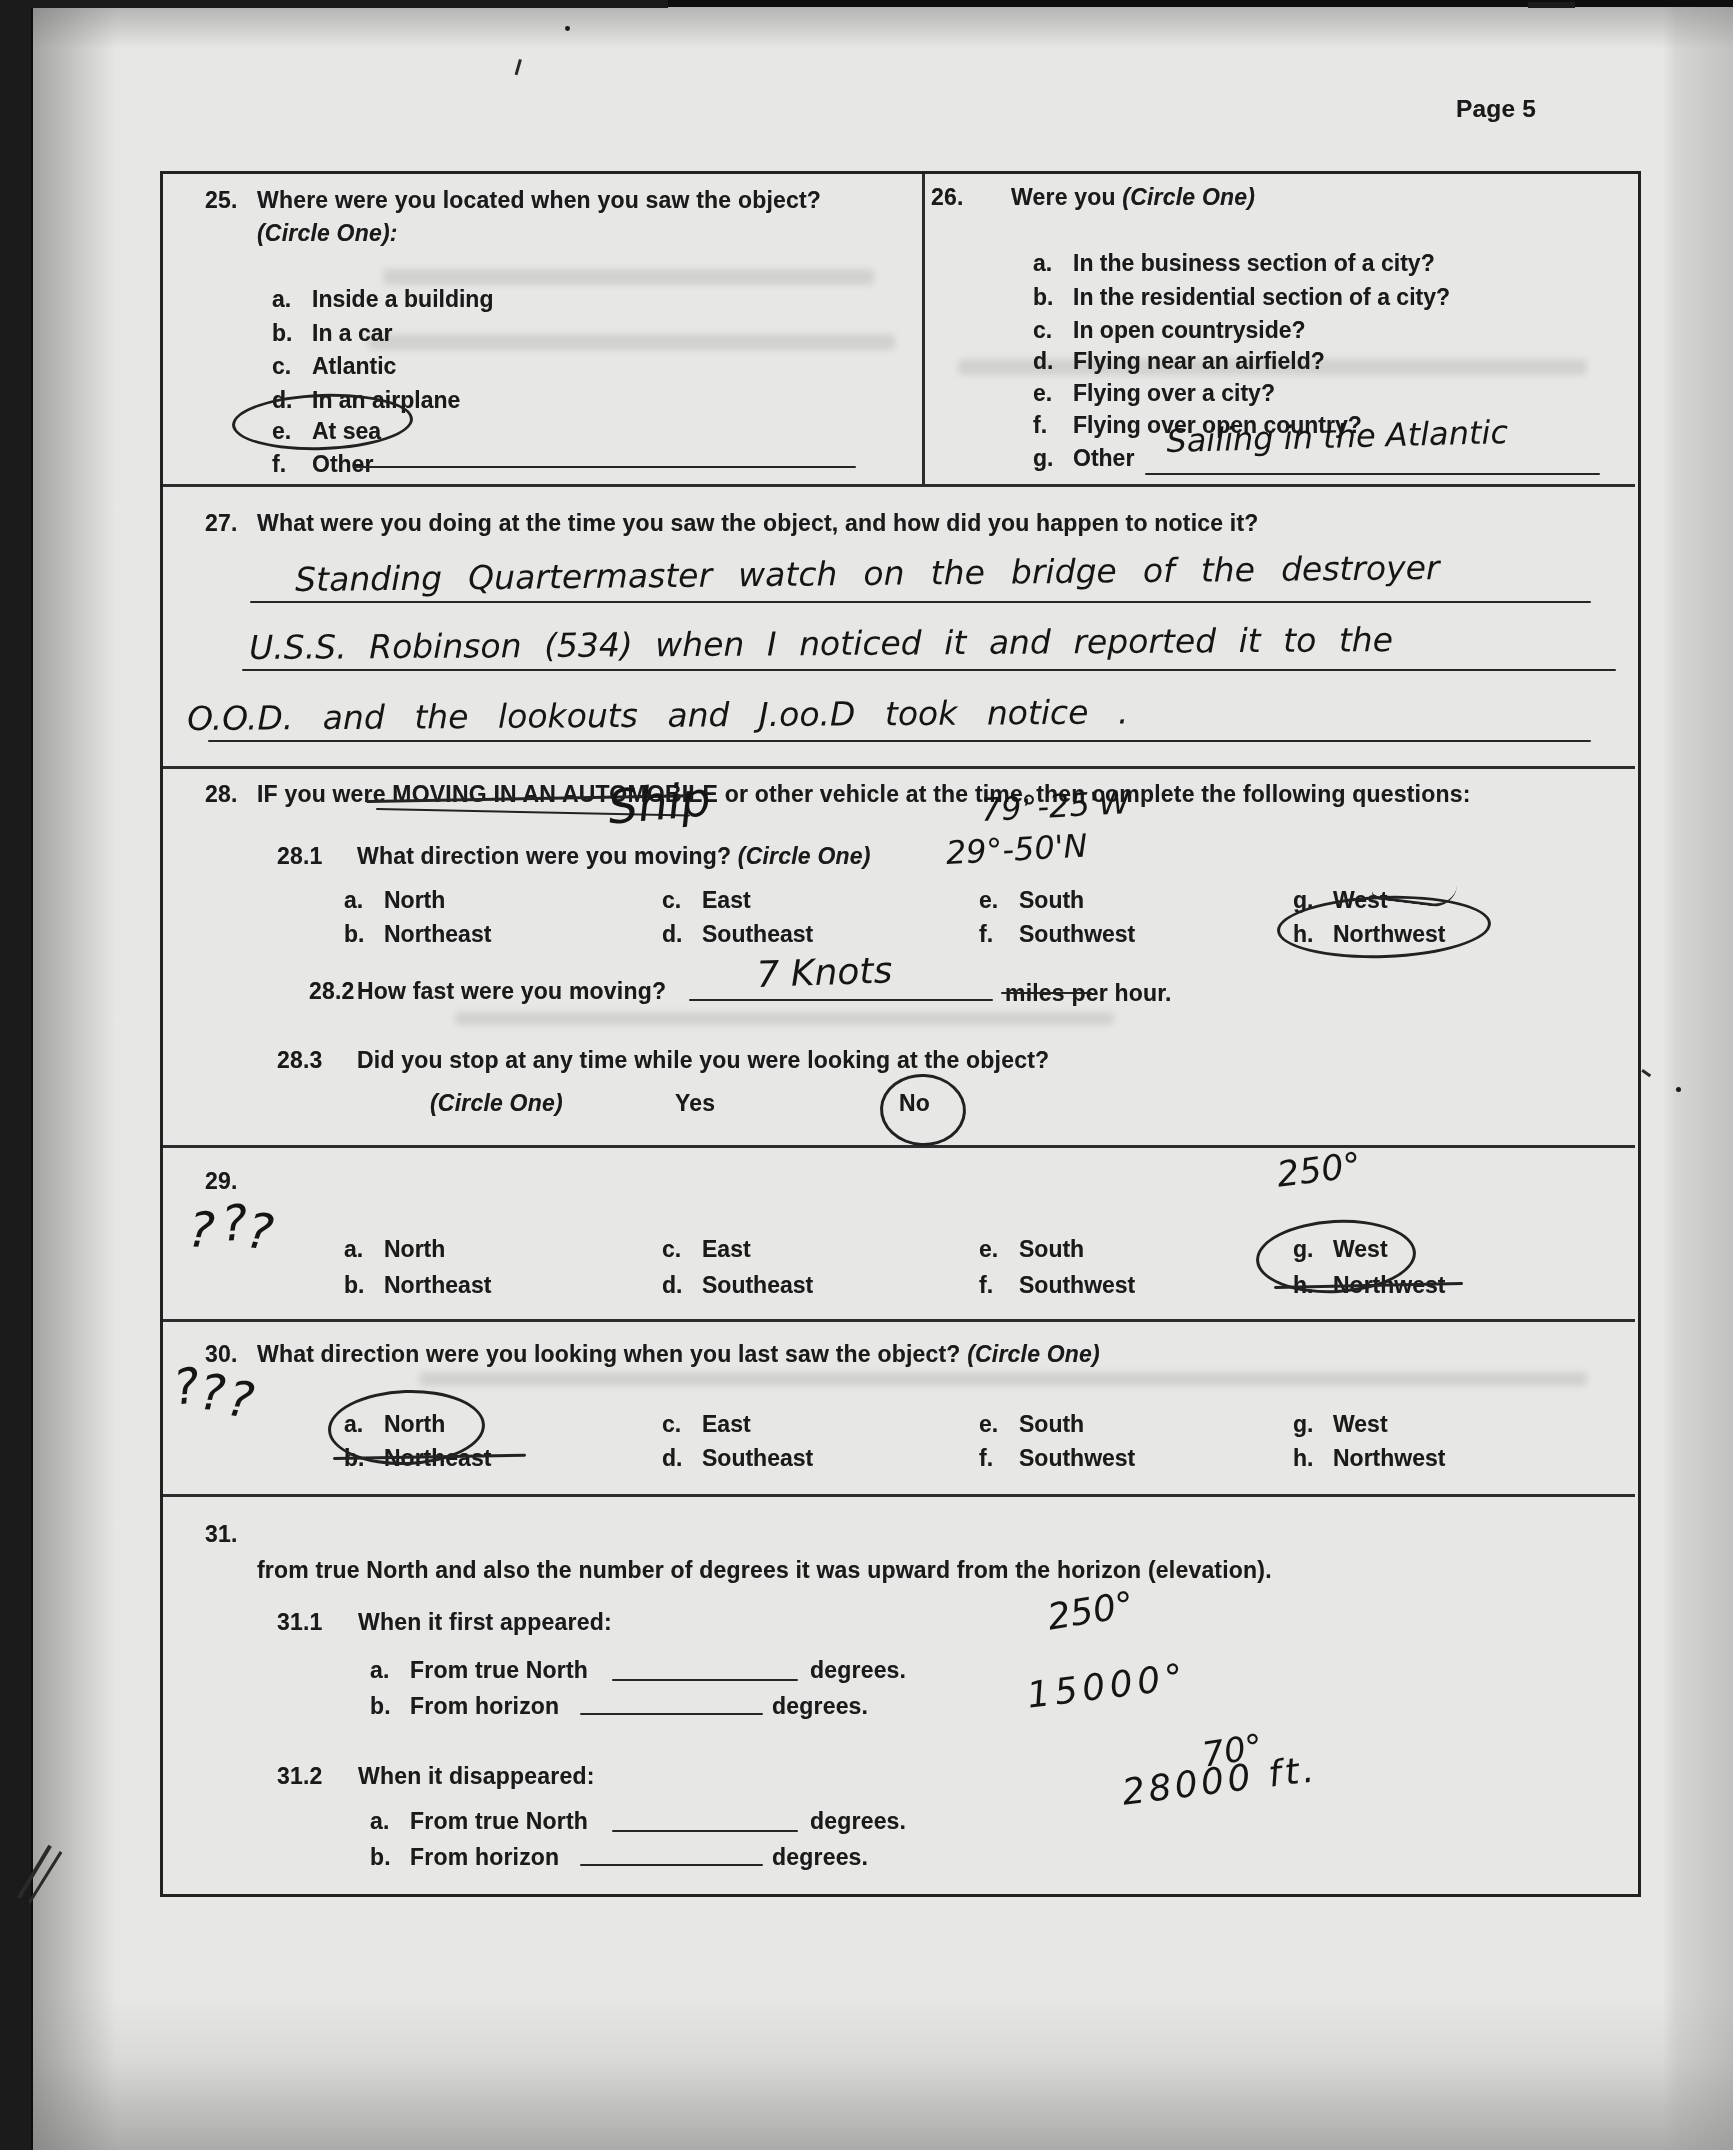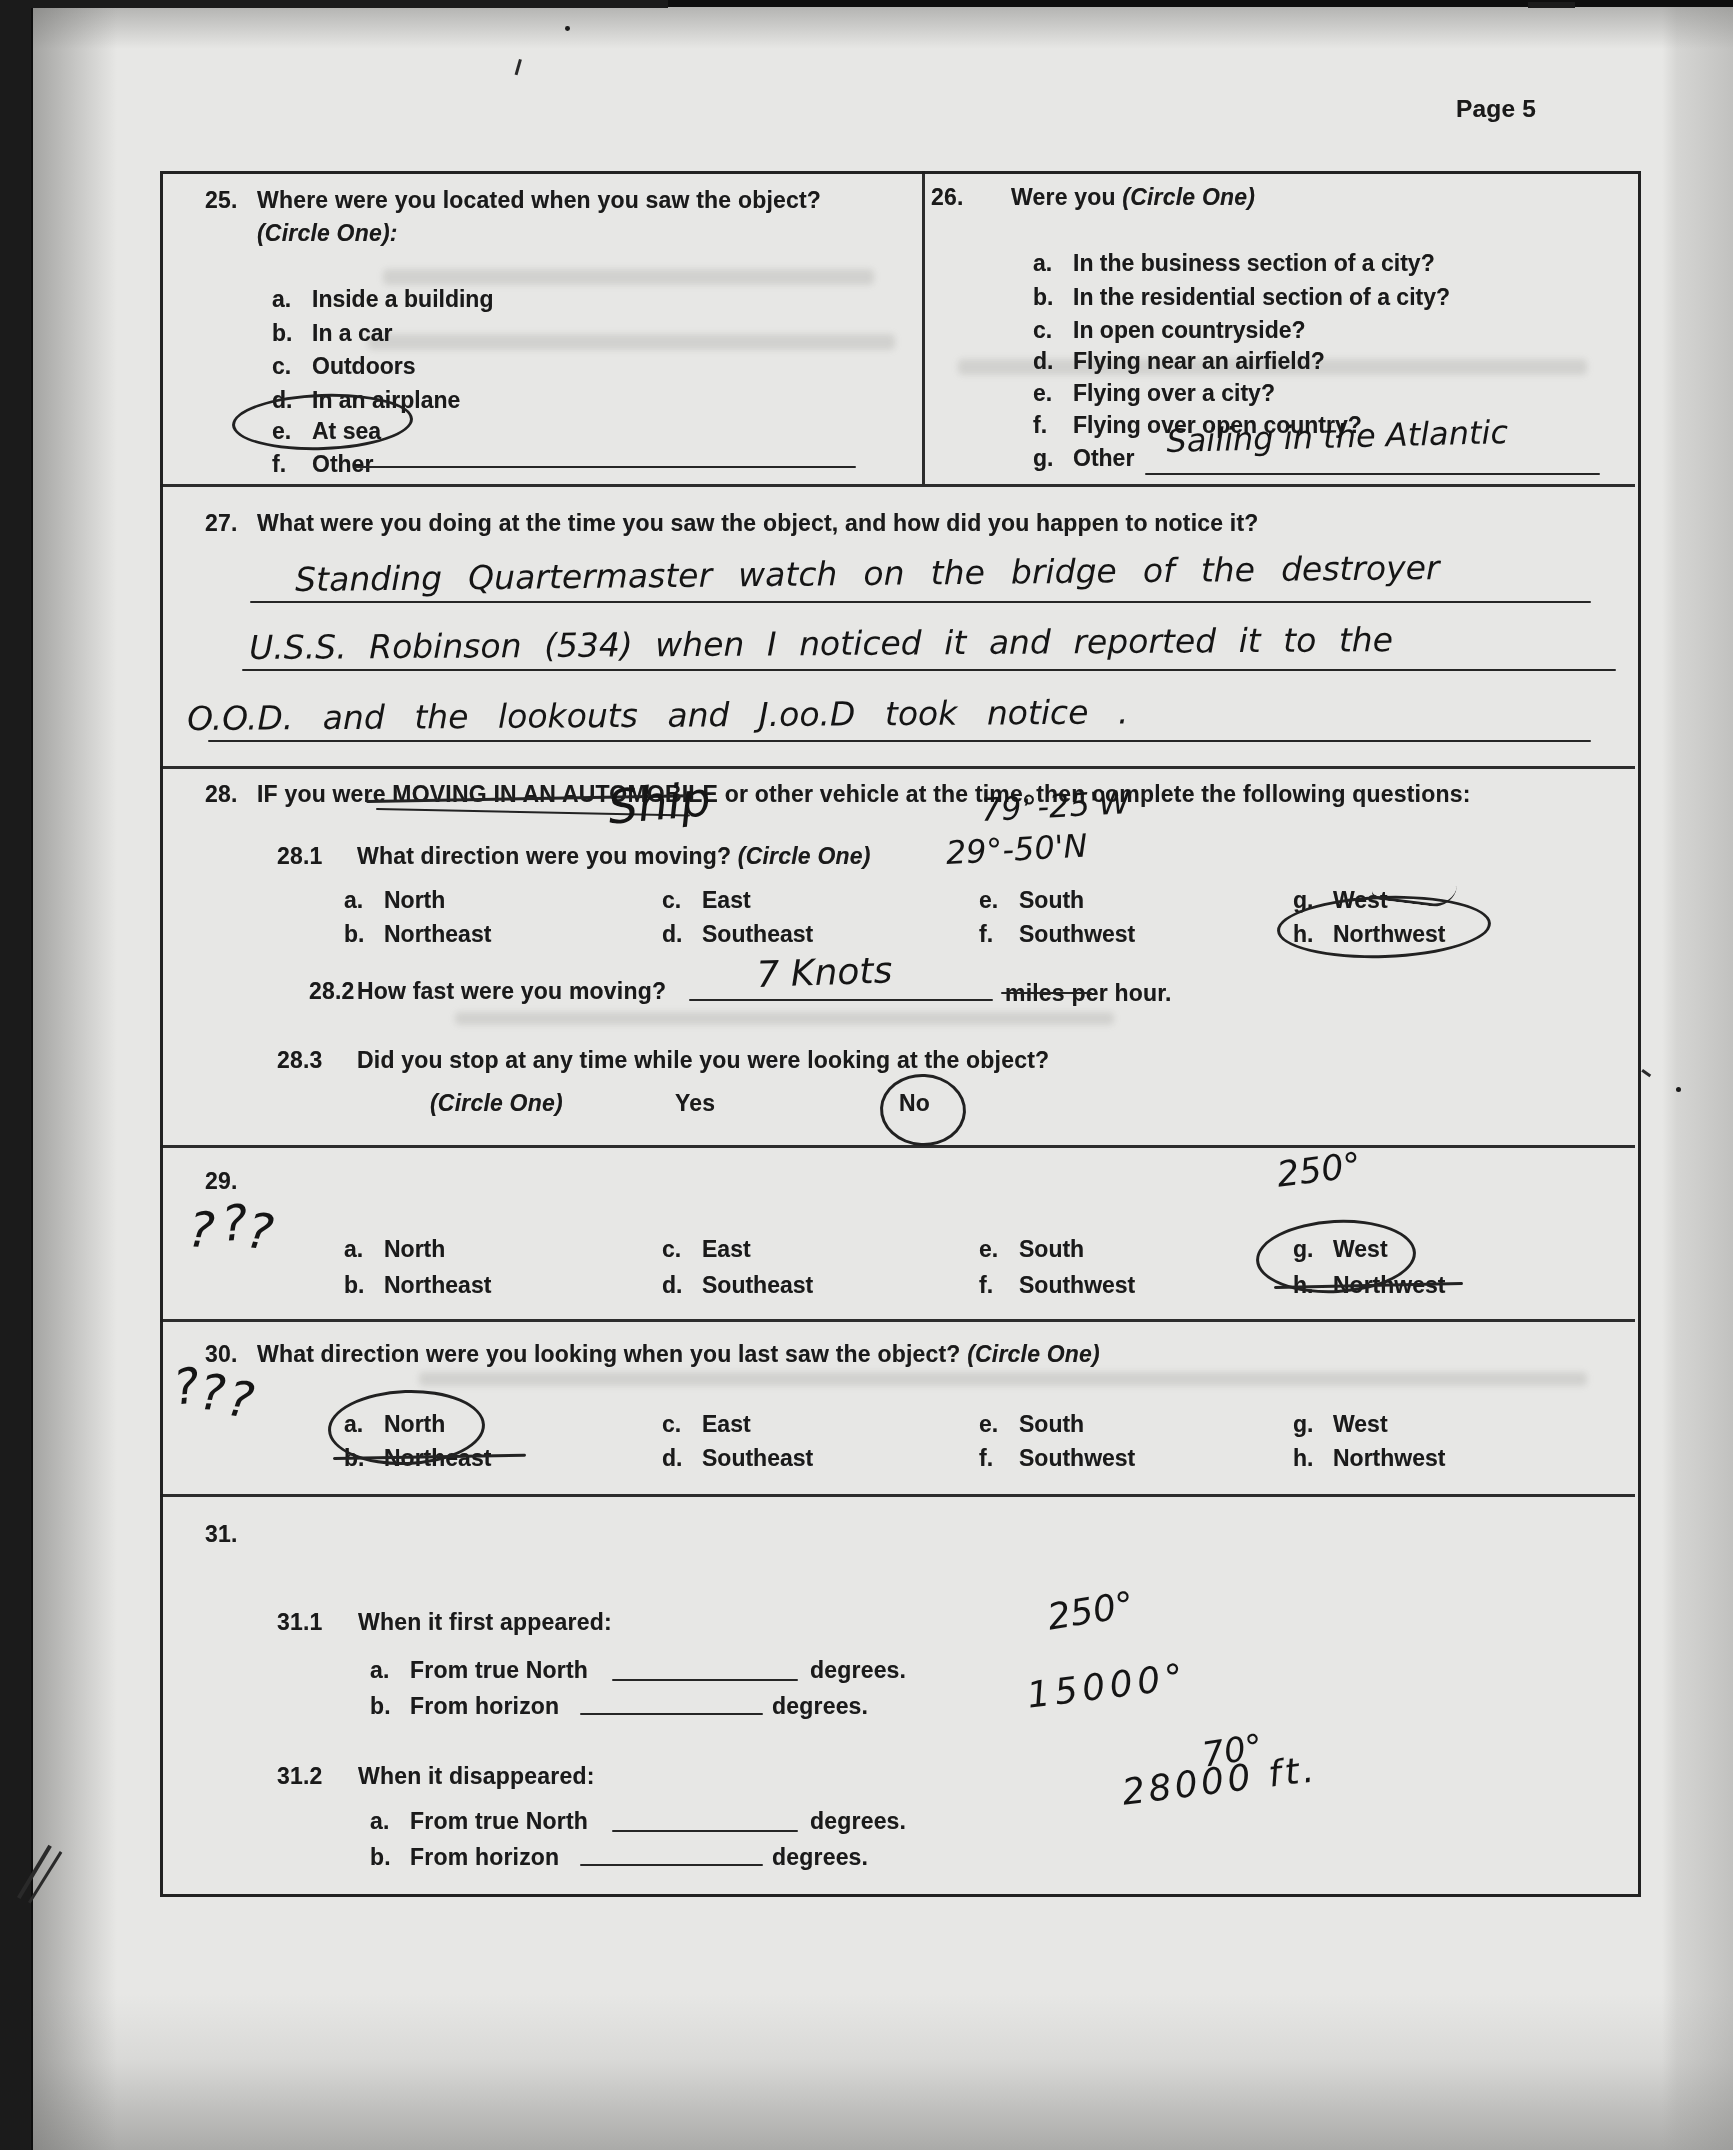--- a/index.html
+++ b/index.html
@@ -59,21 +59,21 @@
   <div class="rule" style="left:160px;top:1319px;width:1475px;height:3px;"></div>
   <div class="rule" style="left:160px;top:1494px;width:1475px;height:3px;"></div>
   <div class="rule" style="left:922px;top:171px;width:3px;height:313px;"></div>
 
   <div class="print" style="left:205px;top:187px;">25.</div>
   <div class="print" style="left:257px;top:187px;">Where were you located when you saw the object?</div>
   <div class="print it" style="left:257px;top:220px;">(Circle One):</div>
 
   <div class="opt" style="left:272px;top:286px;"><span class="letter">a.</span><span>Inside a building</span></div>
   <div class="opt" style="left:272px;top:320px;"><span class="letter">b.</span><span>In a car</span></div>
-  <div class="opt" style="left:272px;top:353px;"><span class="letter">c.</span><span>Outdoors</span></div>
+  <div class="opt" style="left:272px;top:353px;"><span class="letter">c.</span><span>Atlantic</span></div>
   <div class="opt" style="left:272px;top:387px;"><span class="letter">d.</span><span>In an airplane</span></div>
   <div class="opt" style="left:272px;top:418px;"><span class="letter">e.</span><span>At sea</span></div>
   <div class="opt" style="left:272px;top:451px;"><span class="letter">f.</span><span>Other</span></div>
   <div class="circle" style="left:232px;top:394px;width:175px;height:50px;transform:rotate(-2deg);"></div>
   <div class="blank" style="left:354px;top:466px;width:502px;"></div>
 
   <div class="print" style="left:931px;top:184px;">26.</div>
   <div class="print" style="left:1011px;top:184px;"><span>Were you </span><span class="it">(Circle One)</span></div>
 
   <div class="opt" style="left:1033px;top:250px;"><span class="letter">a.</span><span>In the business section of a city?</span></div>
@@ -163,20 +163,21 @@
   <div class="opt" style="left:662px;top:1411px;"><span class="letter">c.</span><span>East</span></div>
   <div class="opt" style="left:662px;top:1445px;"><span class="letter">d.</span><span>Southeast</span></div>
   <div class="opt" style="left:979px;top:1411px;"><span class="letter">e.</span><span>South</span></div>
   <div class="opt" style="left:979px;top:1445px;"><span class="letter">f.</span><span>Southwest</span></div>
   <div class="opt" style="left:1293px;top:1411px;"><span class="letter">g.</span><span>West</span></div>
   <div class="opt" style="left:1293px;top:1445px;"><span class="letter">h.</span><span>Northwest</span></div>
   <div class="circle" style="left:328px;top:1390px;width:151px;height:69px;transform:rotate(-2deg);"></div>
   <div class="strike" style="left:333px;top:1457px;width:193px;transform:rotate(-1deg);"></div>
 
   <div class="print" style="left:205px;top:1521px;">31.</div>
+  <div class="print" style="left:257px;top:1557px;">from true North and also the number of degrees it was upward from the horizon (elevation).</div>
 
   <div class="print" style="left:277px;top:1609px;">31.1</div>
   <div class="print" style="left:358px;top:1609px;">When it first appeared:</div>
   <div class="print" style="left:370px;top:1657px;"><span class="letter" style="display:inline-block;width:40px;">a.</span><span>From true North</span></div>
   <div class="blank" style="left:612px;top:1679px;width:186px;"></div>
   <div class="print" style="left:810px;top:1657px;">degrees.</div>
   <div class="print" style="left:370px;top:1693px;"><span class="letter" style="display:inline-block;width:40px;">b.</span><span>From horizon</span></div>
   <div class="blank" style="left:580px;top:1713px;width:183px;"></div>
   <div class="print" style="left:772px;top:1693px;">degrees.</div>
   <div class="hand" style="left:1045px;top:1600px;font-size:36px;transform:rotate(-9deg);">250°</div>

